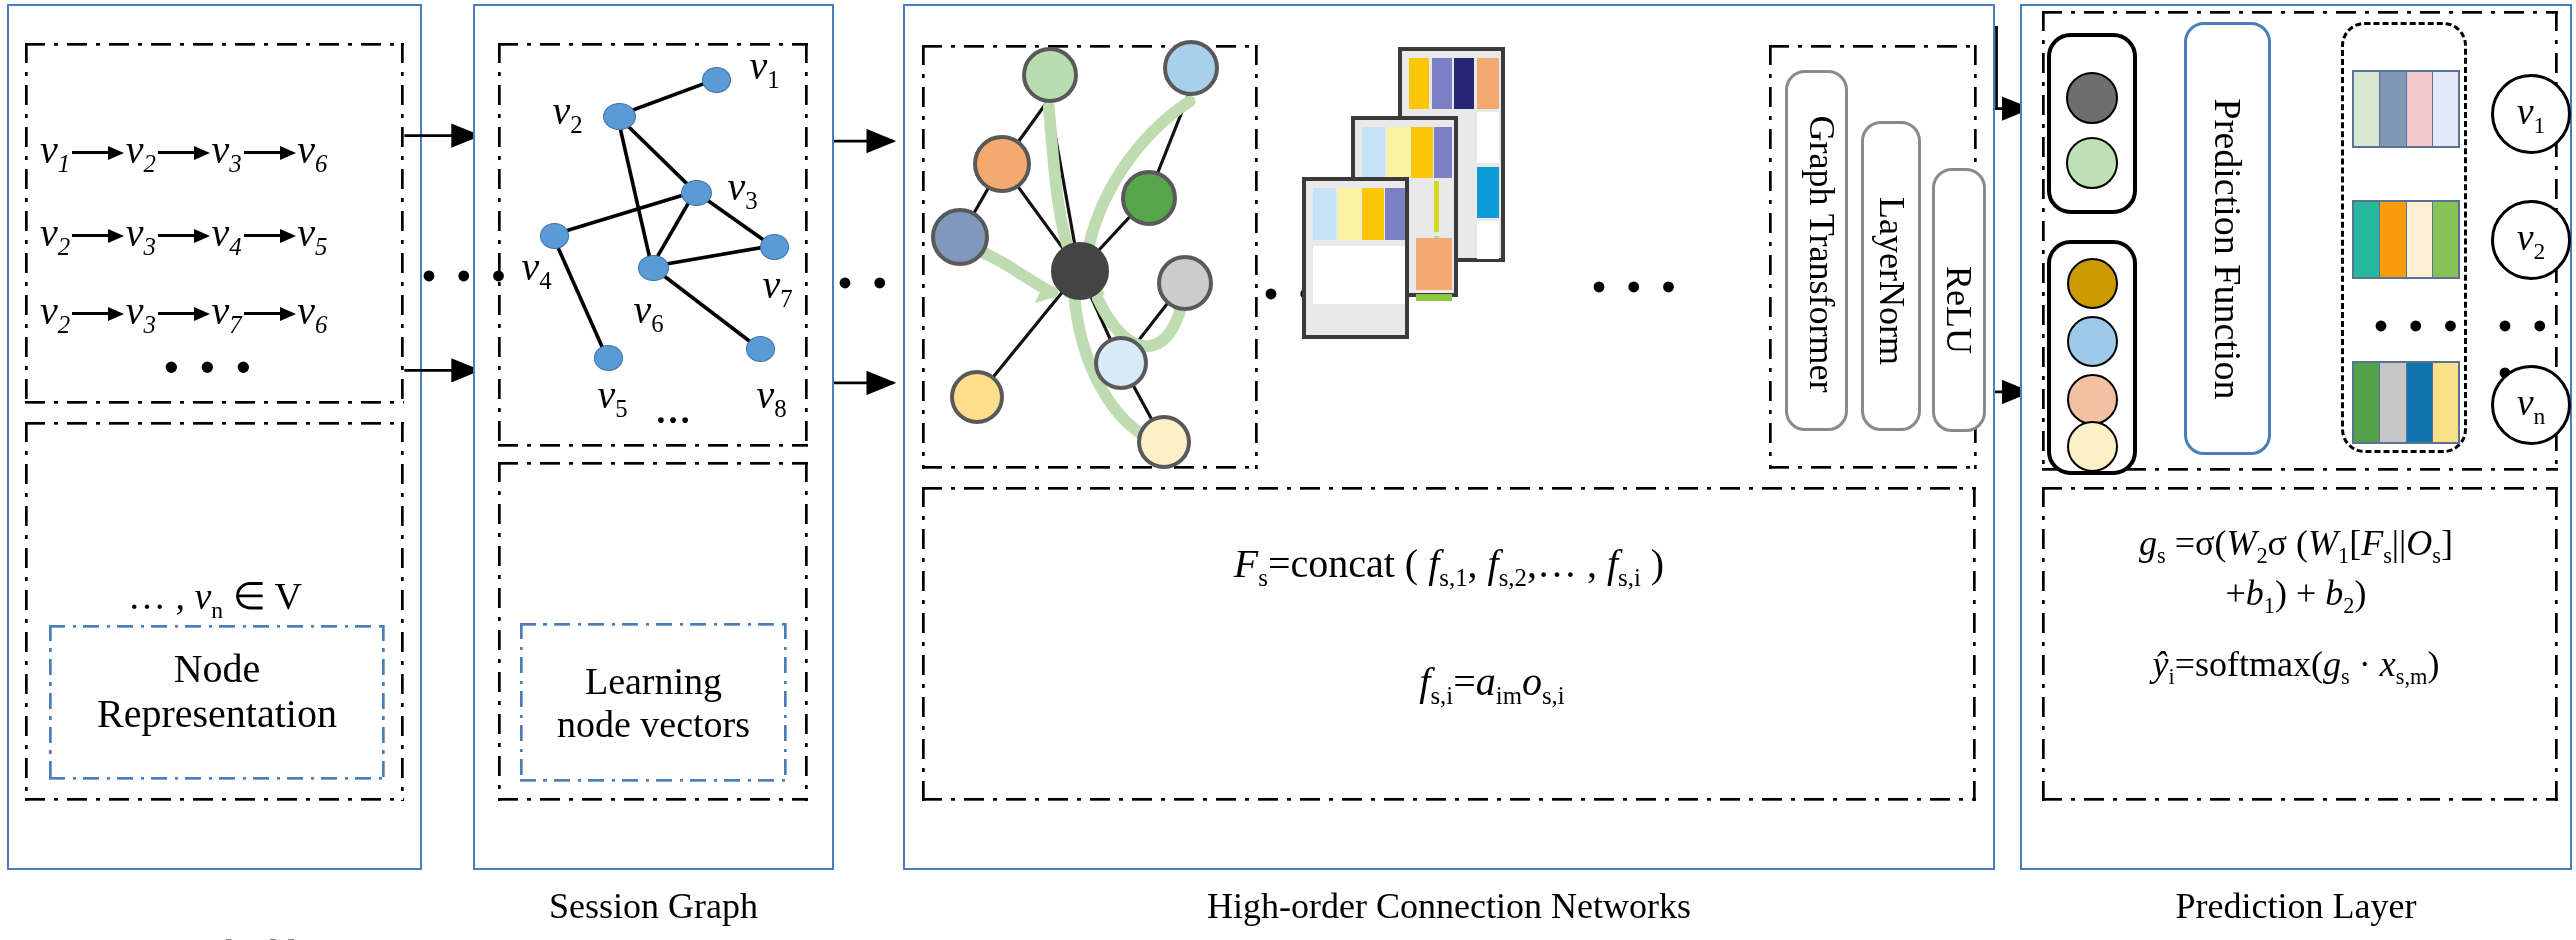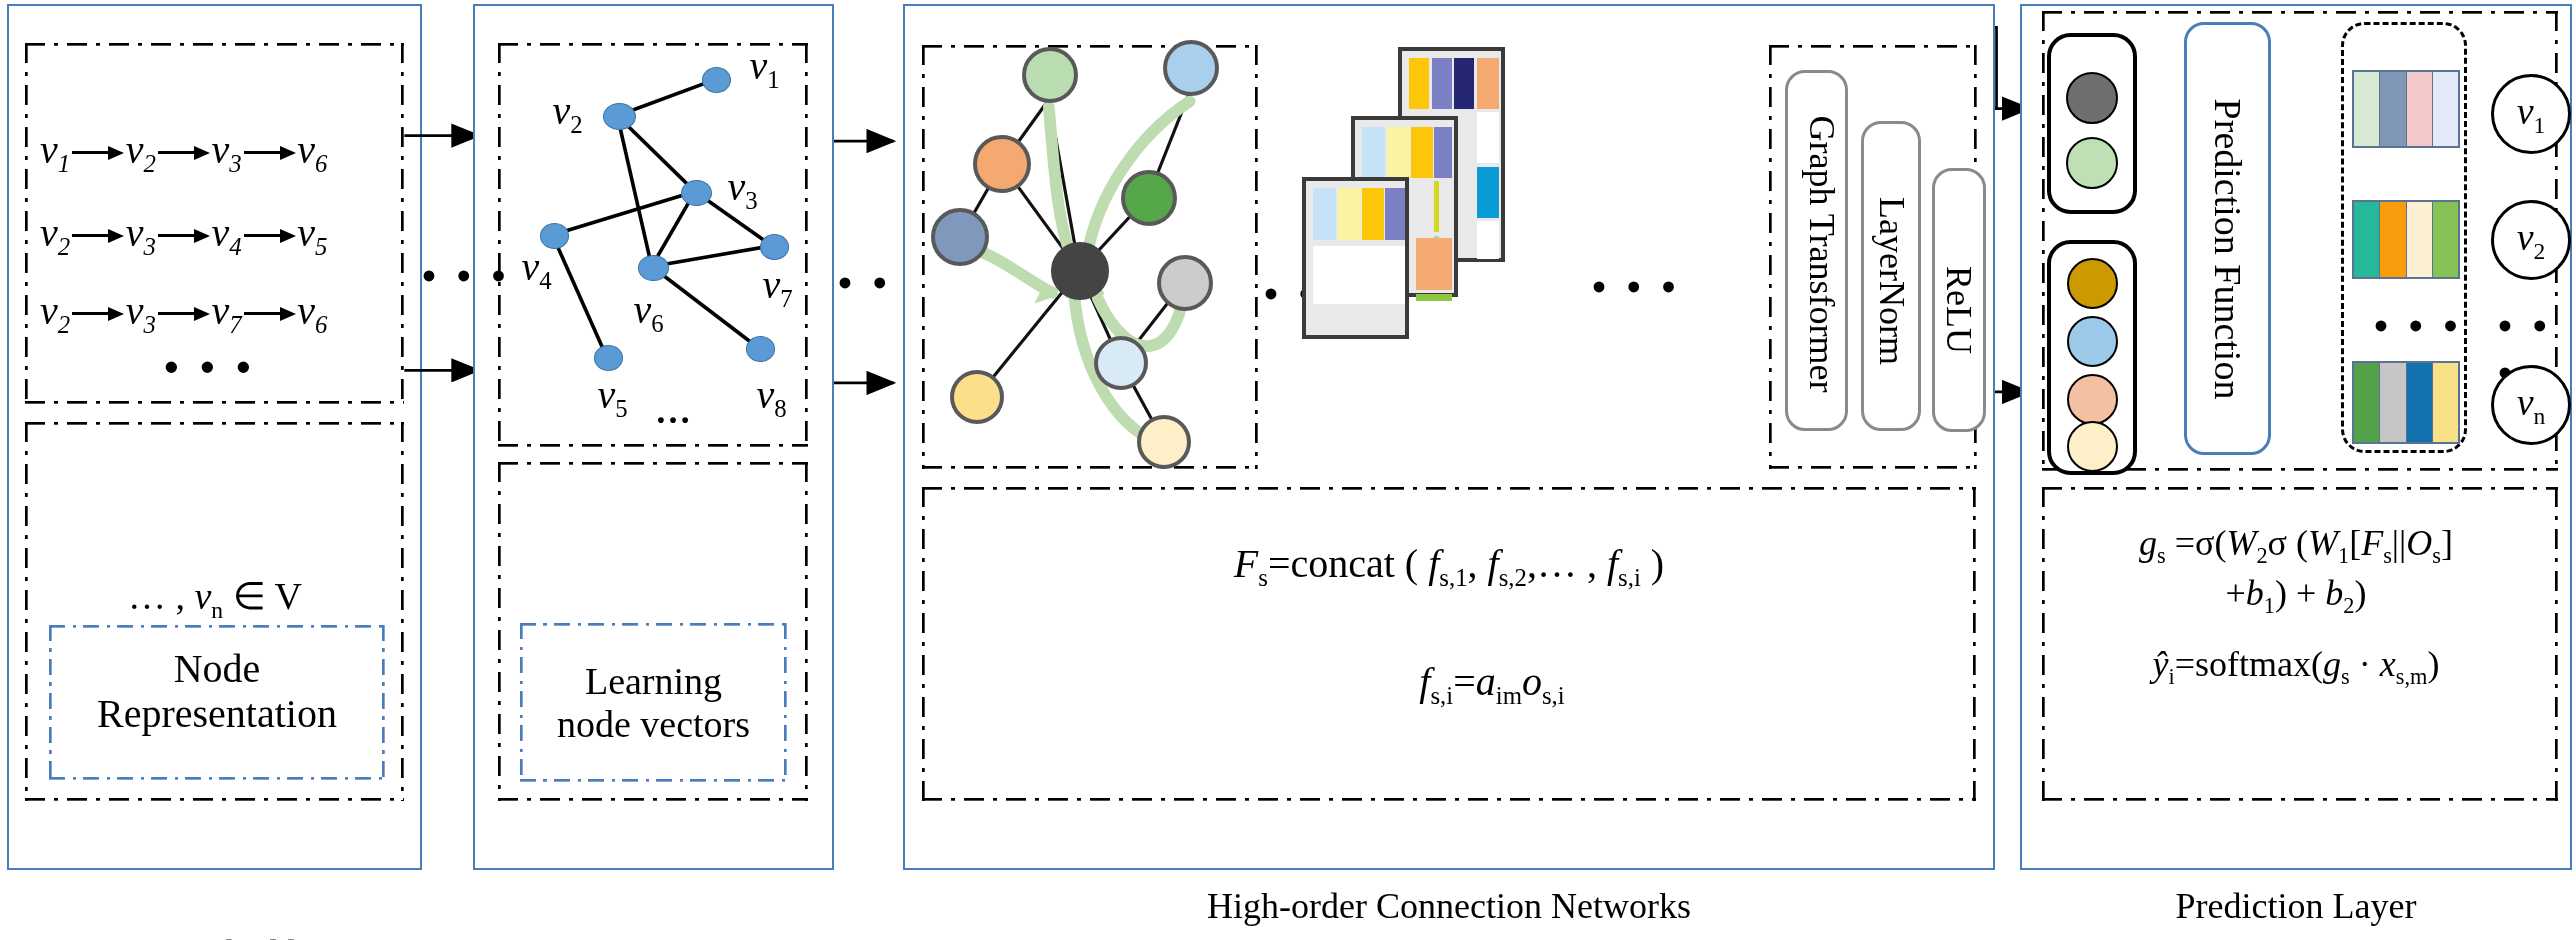--- a/index.html
+++ b/index.html
@@ -196,20 +196,21 @@
 
   <div class="dd" style="left:498px;top:462px;width:310px;height:339px;"></div>
 
 
   <div class="dd dd-blue" style="left:520px;top:623px;width:267px;height:159px;"></div>
   <div class="ctext" style="left:520px;top:623px;width:267px;height:159px;font-size:38px;flex-direction:column;">
     <span>Learning</span>
     <span>node vectors</span>
   </div>
 
+  <div class="caption" style="left:473px;top:885px;width:361px;">Session Graph</div>
 
   <div class="ell" style="left:422px;top:253px;font-size:40px;">• • •</div>
   <div class="ell" style="left:838px;top:260px;font-size:40px;">• • •</div>
 
   <div class="panel" style="left:903px;top:3.6px;width:1092px;height:866px;"></div>
 
   <div class="dd" style="left:922px;top:45px;width:336px;height:424px;"></div>
 
   <svg class="lay" width="2576" height="941" viewBox="0 0 2854 1042">
     <g stroke="#111" stroke-width="3.5" fill="none">

